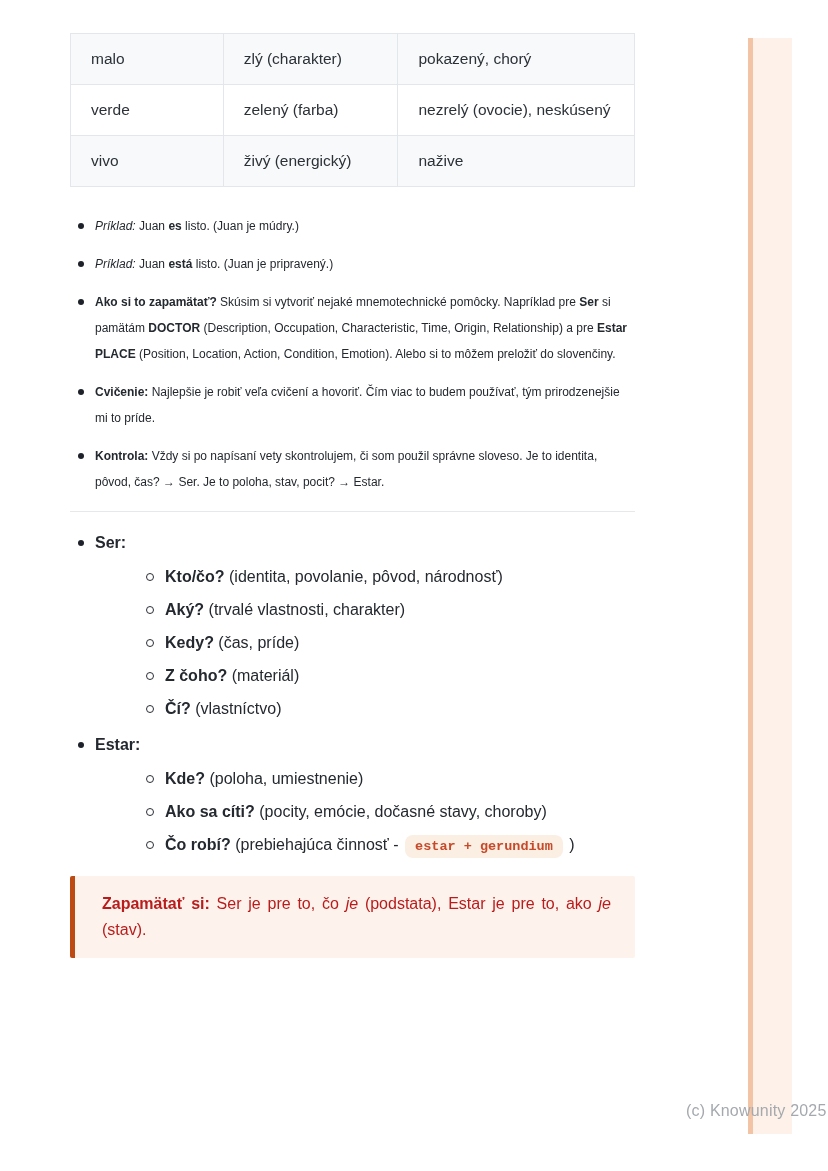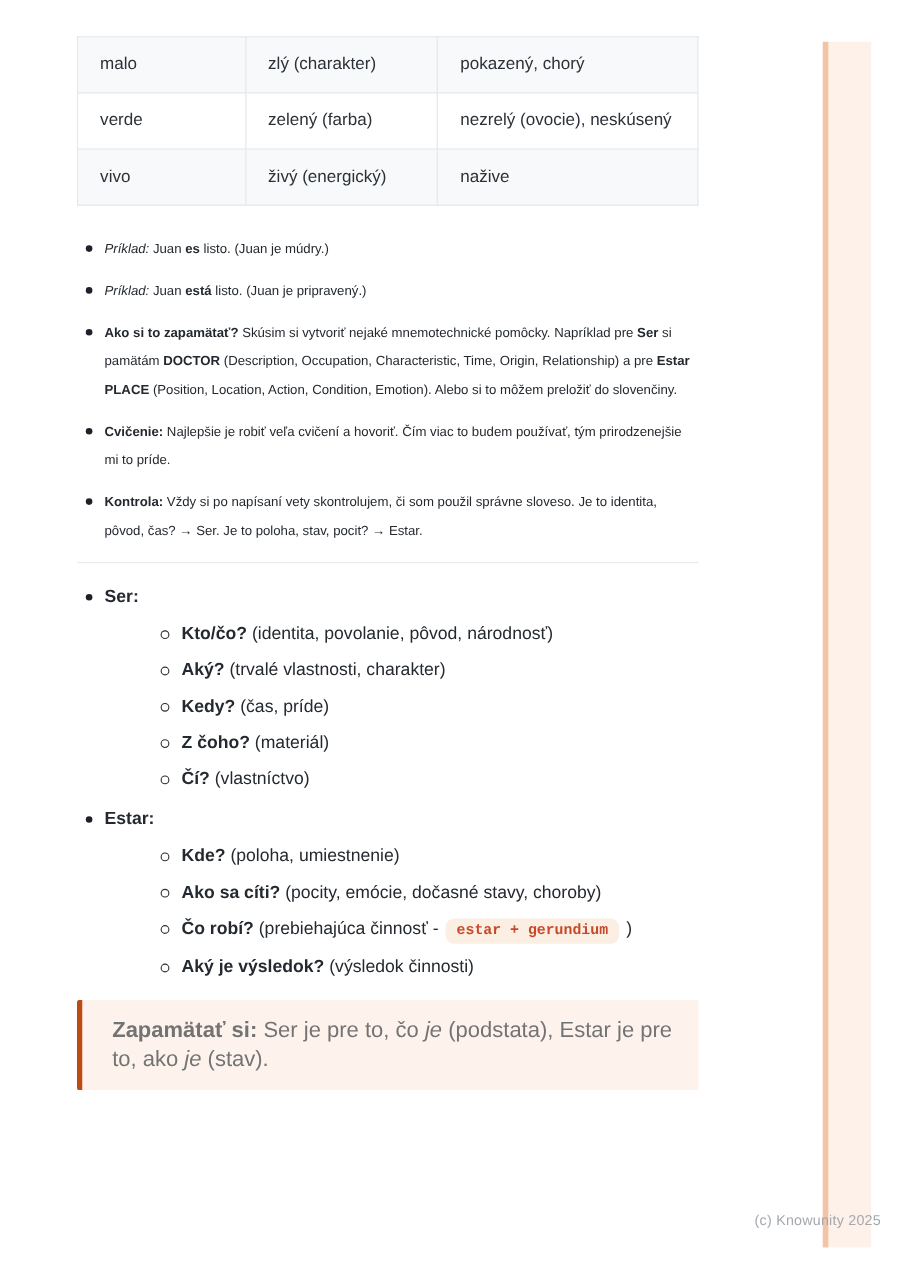--- a/index.html
+++ b/index.html
@@ -32,25 +32,25 @@
 
   .b { font-weight:700; }
   .i { font-style:italic; }
   .code { font-family:"Liberation Mono","DejaVu Sans Mono",monospace; font-weight:700; font-size:13.5px; color:#c64a2a; background:#fbeee3; border-radius:8px; padding:4px 10px; margin:0 2px; white-space:nowrap; }
 
   
   hr.divider { border:none; border-top:1px solid #e7e8ea; margin-top:16px; }
   h2.section-heading { margin-top:30px; font-size:29px; line-height:36px; font-weight:700; color:#e2571e; border-bottom:2px solid #f2ad8d; padding-bottom:10px; }
 
   
-  .callout { margin-top:16px; background:#fdf3ec; border-left:5px solid #bc4a12; border-radius:2px; padding:15px 24px 15px 27px; font-size:20px; line-height:26px; text-align:justify; color:#737373; }
+  .callout { margin-top:16px; background:#fdf3ec; border-left:5px solid #bc4a12; border-radius:2px; padding:15px 24px 15px 27px; font-size:16px; line-height:26px; text-align:justify; color:#b91c1c; }
 
   
   .side-stripe { position:absolute; left:748px; top:38px; width:44px; height:1096px; background:#fdf1ea; border-left:5px solid #f2c3a4; z-index:1; }
-  .watermark { position:absolute; left:686px; top:1102px; font-size:13px; color:#a5a9ae; z-index:2; letter-spacing:0.2px; }
+  .watermark { position:absolute; left:686px; top:1102px; font-size:16px; color:#a5a9ae; z-index:2; letter-spacing:0.2px; }
 </style>
 </head>
 <body>
 
 <div class="page-content">
 
   <table class="vocab">
     <tbody>
       <tr>
         <td>malo</td>
@@ -91,21 +91,20 @@
         <li><span class="b">Z čoho?</span><span class=""> (materiál)</span></li>
         <li><span class="b">Čí?</span><span class=""> (vlastníctvo)</span></li>
       </ul>
     </li>
     <li>
       <span><span class="b">Estar:</span></span>
       <ul class="sub">
         <li><span class="b">Kde?</span><span class=""> (poloha, umiestnenie)</span></li>
         <li><span class="b">Ako sa cíti?</span><span class=""> (pocity, emócie, dočasné stavy, choroby)</span></li>
         <li><span class="b">Čo robí?</span><span class=""> (prebiehajúca činnosť - </span><span class="code">estar + gerundium</span><span class=""> )</span></li>
-        <li><span class="b">Aký je výsledok?</span><span class=""> (výsledok činnosti)</span></li>
       </ul>
     </li>
   </ul>
 
   <div class="callout"><span class="b">Zapamätať si:</span><span class=""> Ser je pre to, čo </span><span class="i">je</span><span class=""> (podstata), Estar je pre to, ako </span><span class="i">je</span><span class=""> (stav).</span></div>
 
 </div>
 
 <div class="side-stripe"></div>
 <div class="watermark">(c) Knowunity 2025</div>

